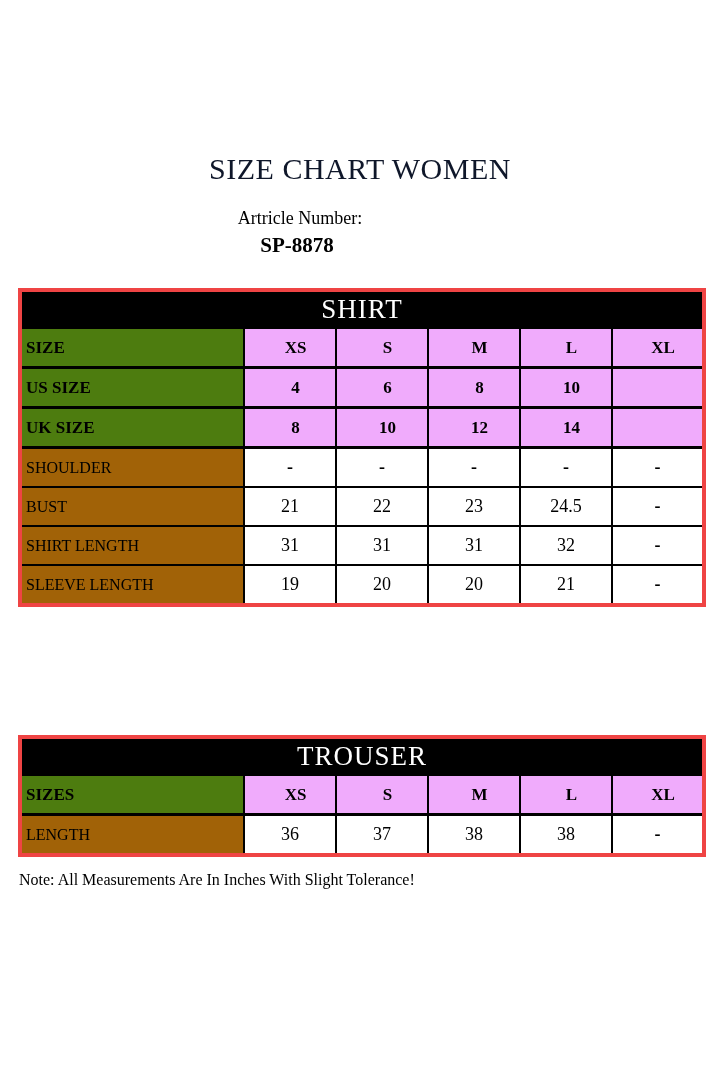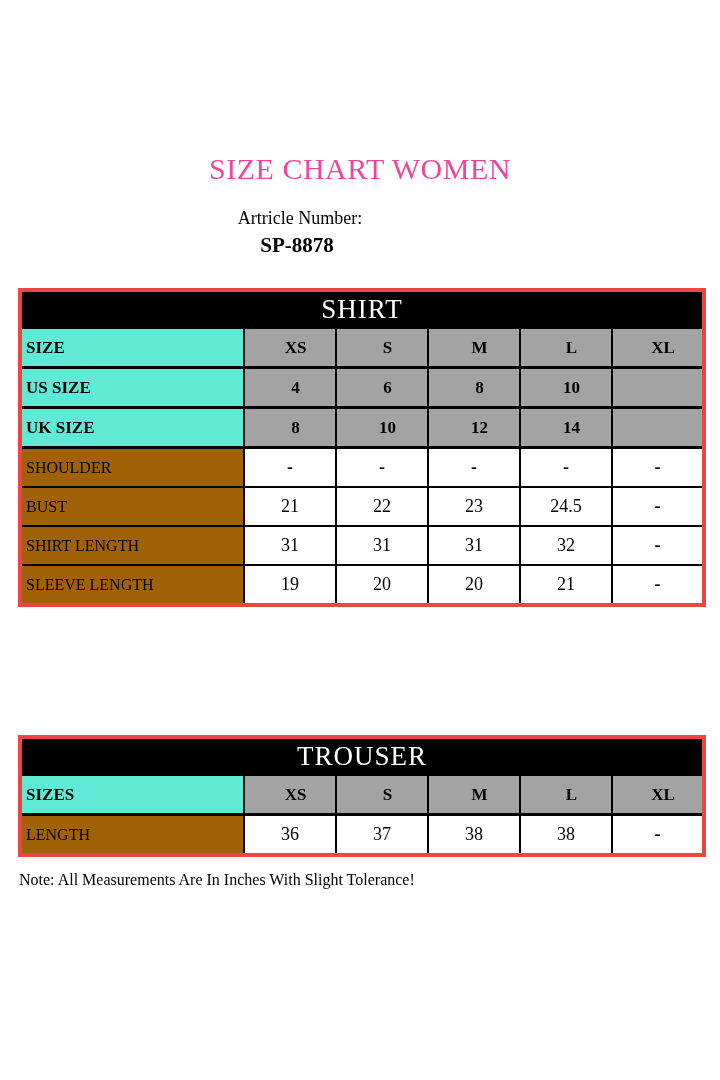--- a/index.html
+++ b/index.html
@@ -17,21 +17,21 @@
     overflow: hidden;
   }
   .title {
     position: absolute;
     top: 152px;
     left: 0;
     width: 720px;
     text-align: center;
     font-size: 30px;
     letter-spacing: 0.5px;
-    color: #ec4899;
+    color: #0f172a;
   }
   .article-label {
     position: absolute;
     top: 208px;
     left: 0;
     width: 600px;
     text-align: center;
     font-size: 18px;
   }
   .article-number {
@@ -65,38 +65,38 @@
   td.bar {
     background: #000000;
     color: #ffffff;
     text-align: center;
     font-size: 27px;
     letter-spacing: 1px;
     height: 33px;
     border-bottom-width: 2px;
   }
   tr.shaded td {
-    background: #5eead4;
+    background: #4d7c0f;
     font-weight: bold;
     font-size: 17px;
     border-bottom-width: 3px;
   }
   td.label {
     background: #a16207;
     text-align: left;
     padding-left: 4px;
     font-size: 16px;
   }
   tr.shaded td.label { font-size: 17px; }
   td.val {
     background: #ffffff;
     text-align: center;
     font-size: 18px;
   }
-  tr.shaded td.val { background: #a3a3a3; font-size: 17px; padding-left: 12px; }
+  tr.shaded td.val { background: #f0abfc; font-size: 17px; padding-left: 12px; }
   td.val.dash { font-weight: bold; }
   .note {
     position: absolute;
     top: 871px;
     left: 19px;
     font-size: 16px;
   }
 </style>
 </head>
 <body>

